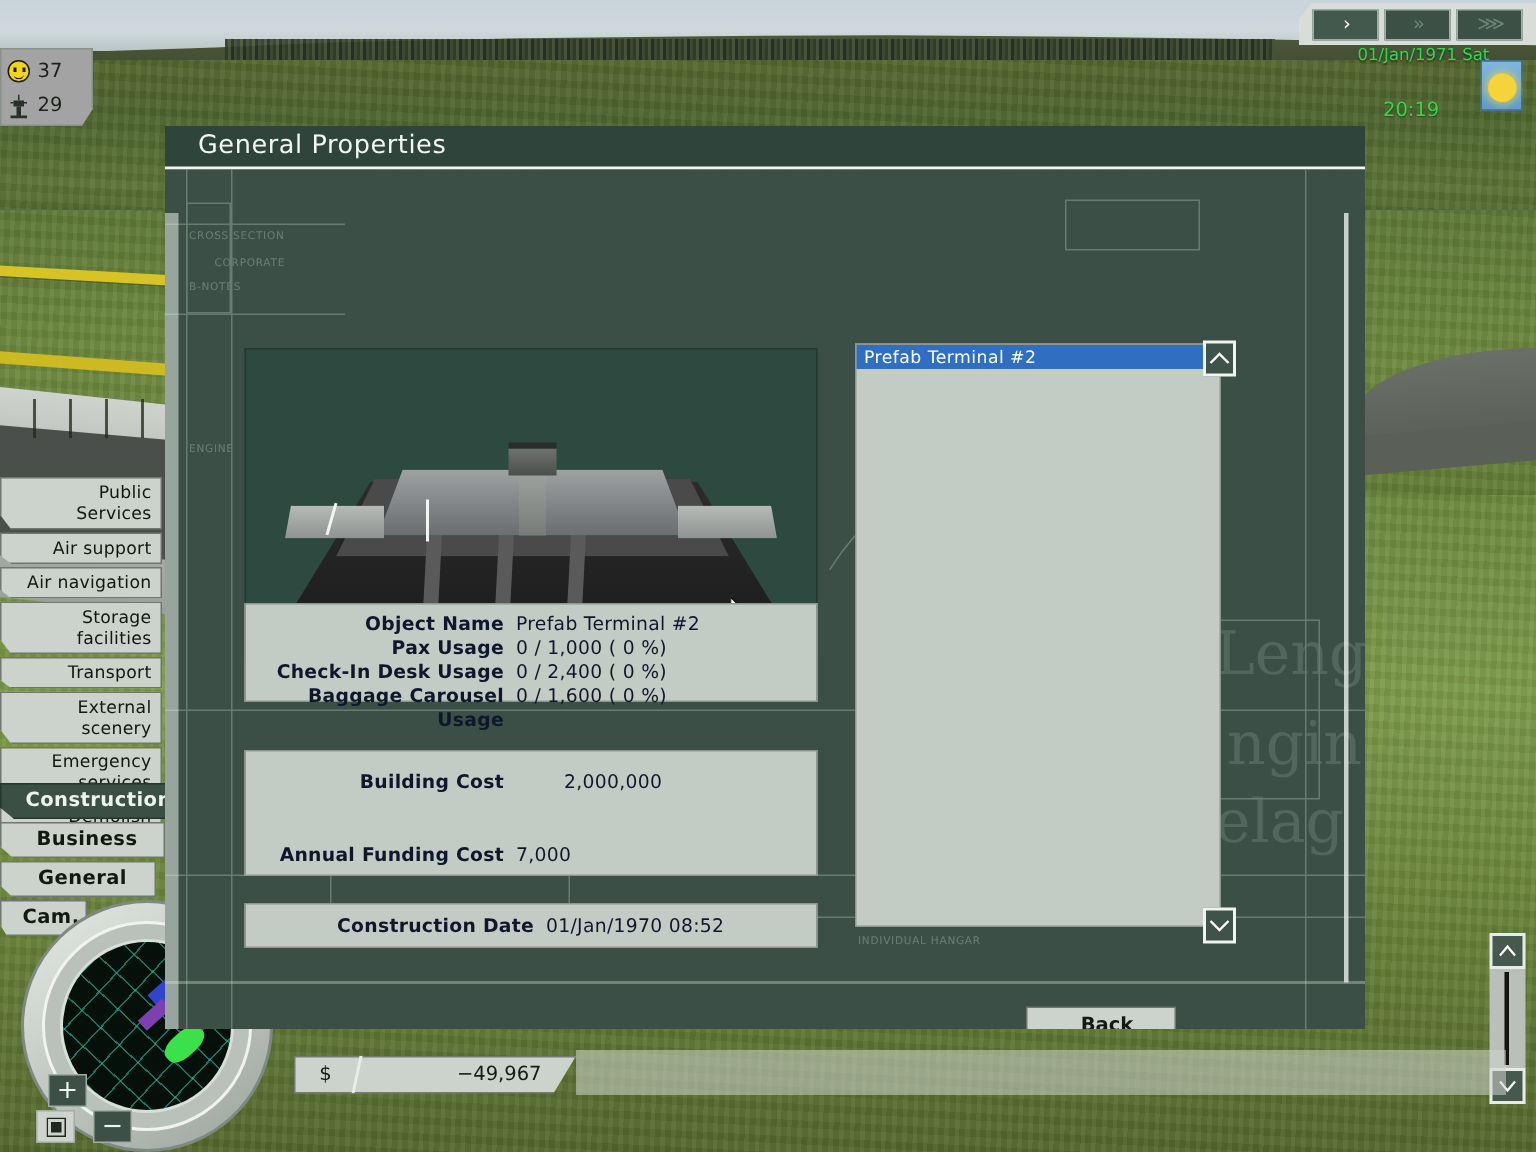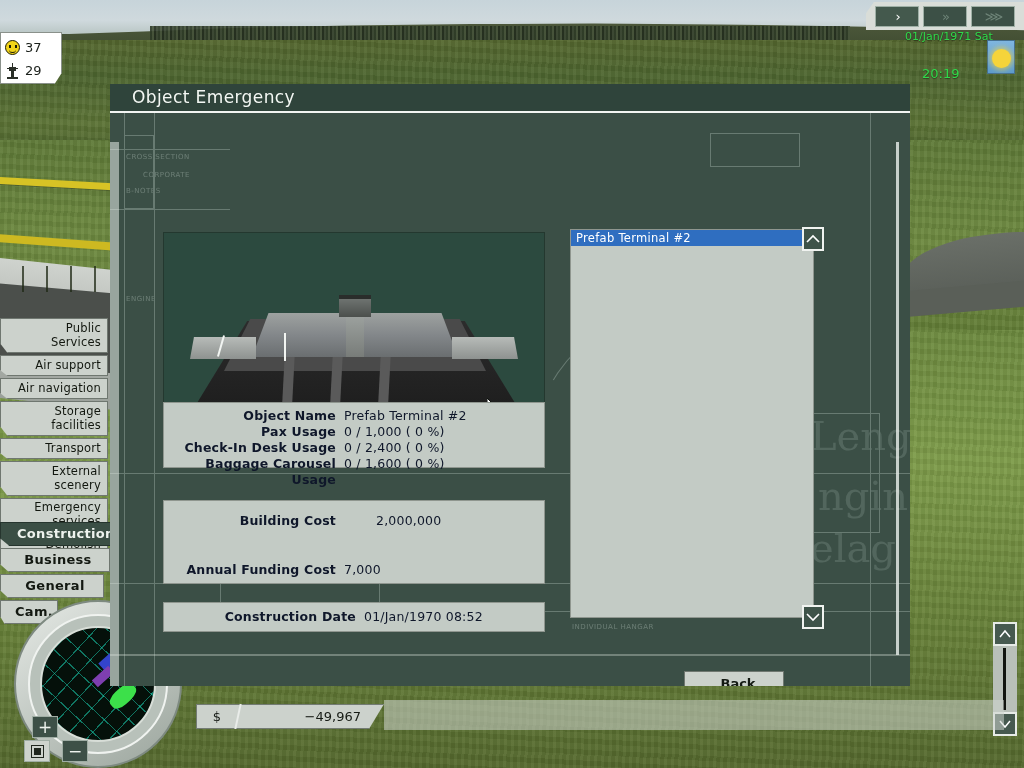--- a/index.html
+++ b/index.html
@@ -78,21 +78,21 @@
   }
   .weeds {
     position: absolute; left: 0px; top: 266px; width: 330px; height: 26px;
     background: repeating-linear-gradient(90deg,
       transparent 0 22px, rgba(30,40,20,.75) 22px 24px);
   }
 
   
   .stats-hud {
     position: absolute; left: 0; top: 32px; width: 62px; height: 52px;
-    background: #ffffff; border: 1px solid #8a918b;
+    background: #a3a3a3; border: 1px solid #8a918b;
     clip-path: polygon(0 0, 100% 0, 100% 78%, 88% 100%, 0 100%);
     padding: 3px 4px;
   }
   .stat-row { display: flex; align-items: center; height: 23px; gap: 5px; }
   .stat-val { font-size: 13px; color: #1b201b; font-family: "DejaVu Sans", sans-serif; }
   .smiley {
     width: 15px; height: 15px; border-radius: 50%;
     background: #f2d41a; border: 1.5px solid #1d1d05; position: relative;
   }
   .smiley::before {
@@ -466,21 +466,21 @@
       <svg width="13" height="13" viewBox="0 0 13 13">
         <rect x="0.5" y="0.5" width="12" height="12" fill="none" stroke="#20271f"></rect>
         <rect x="3" y="3" width="7" height="7" fill="#20271f"></rect>
       </svg>
     </div>
   </div>
 
   <div class="dialog">
 
     <div class="dlg-titlebar"></div>
-    <div class="dlg-title">Object Emergency</div>
+    <div class="dlg-title">General Properties</div>
     <div class="dlg-title-rule"></div>
 
     <div class="dlg-body">
 
       <div class="blueprint">
         <div class="bp-line" style="left:14px;  top:0;    width:1px;  height:573px;"></div>
         <div class="bp-line" style="left:44px;  top:0;    width:1px;  height:573px;"></div>
         <div class="bp-line" style="left:760px; top:0;    width:1px;  height:573px;"></div>
         <div class="bp-line" style="left:0;     top:36px; width:120px;height:1px;"></div>
         <div class="bp-line" style="left:0;     top:96px; width:120px;height:1px;"></div>

